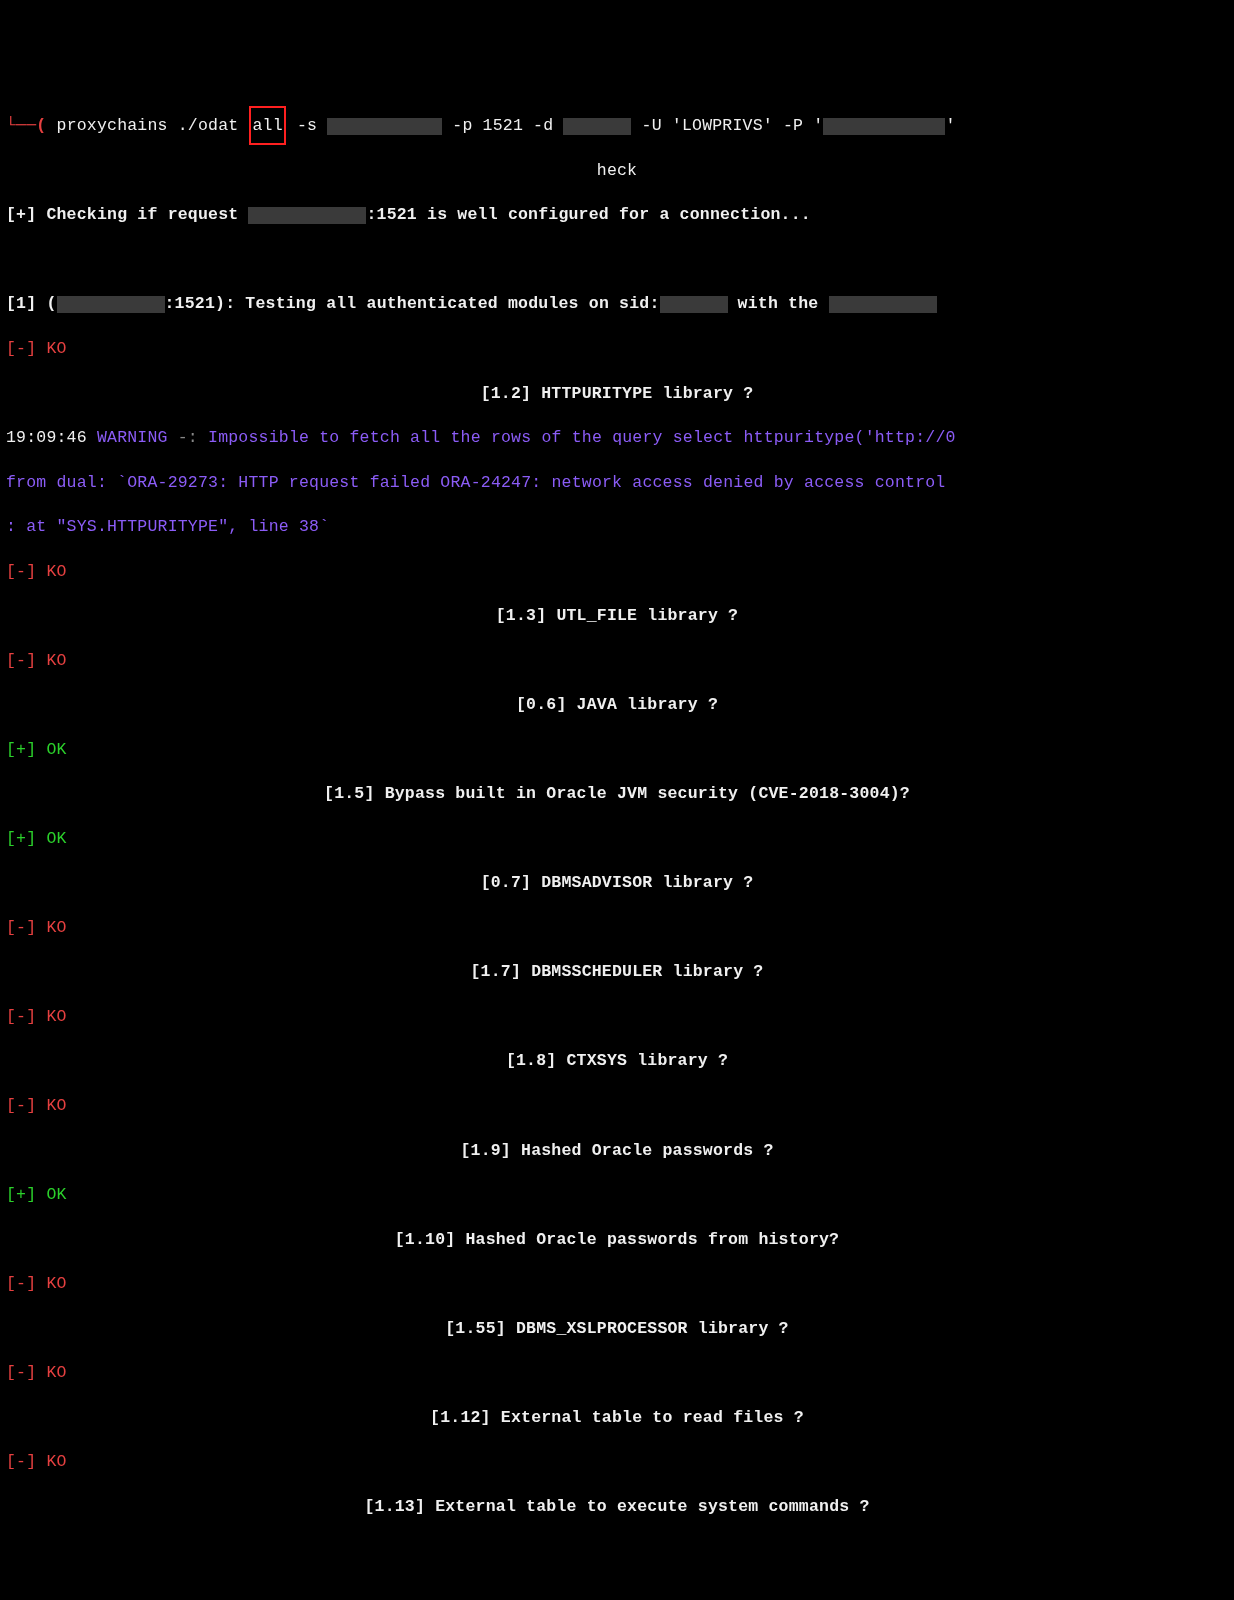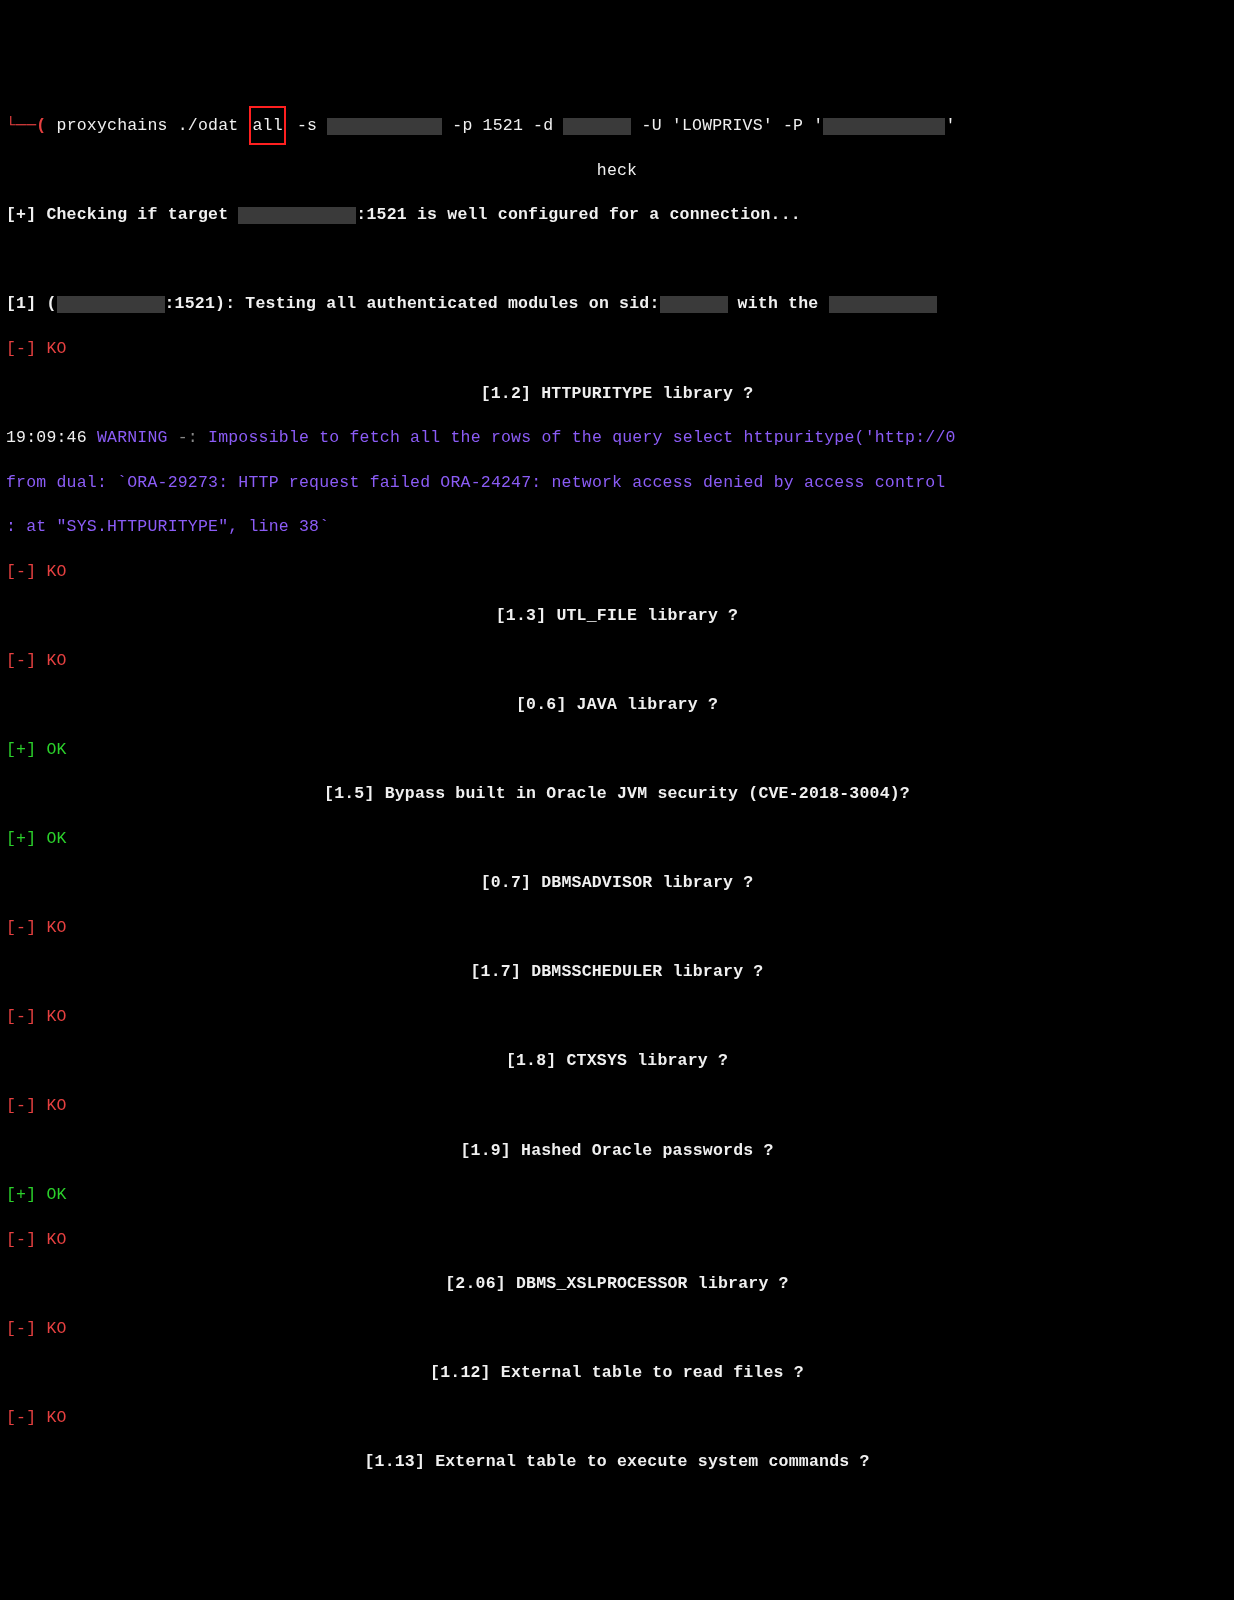--- a/index.html
+++ b/index.html
@@ -34,21 +34,21 @@
   .line { display: block; }
 </style>
 </head>
 <body>
 
 
 
 <div>
 <span class="line"><span class="r bold">└──(</span><span class="w"> proxychains ./odat </span><span class="boxed w">all</span><span class="w"> -s </span><span class="redacted" style="width:115px"></span><span class="w"> -p 1521 -d </span><span class="redacted" style="width:68px"></span><span class="w"> -U 'LOWPRIVS' -P '</span><span class="redacted" style="width:122px"></span><span class="w">'</span></span>
 <span class="line w">heck</span>
-<span class="line"><span class="w bold">[+]</span><span class="w bold"> Checking if target </span><span class="redacted" style="width:118px"></span><span class="w bold">:1521 is well configured for a connection...</span></span>
+<span class="line"><span class="w bold">[+]</span><span class="w bold"> Checking if request </span><span class="redacted" style="width:118px"></span><span class="w bold">:1521 is well configured for a connection...</span></span>
 <span class="line"> </span>
 <span class="line"><span class="w bold">[1] (</span><span class="redacted" style="width:108px"></span><span class="w bold">:1521): Testing all authenticated modules on sid:</span><span class="redacted" style="width:68px"></span><span class="w bold"> with the </span><span class="redacted" style="width:108px"></span></span>
 <span class="line"><span class="r">[-]</span><span class="r"> KO</span></span>
 <span class="line w bold">[1.2] HTTPURITYPE library ?</span>
 <span class="line"><span class="w">19:09:46 </span><span class="y">WARNING</span><span class="gray"> -: </span><span class="y">Impossible to fetch all the rows of the query select httpuritype('http://0</span></span>
 <span class="line y">from dual: `ORA-29273: HTTP request failed ORA-24247: network access denied by access control </span>
 <span class="line y">: at "SYS.HTTPURITYPE", line 38`</span>
 <span class="line"><span class="r">[-]</span><span class="r"> KO</span></span>
 <span class="line w bold">[1.3] UTL_FILE library ?</span>
 <span class="line"><span class="r">[-]</span><span class="r"> KO</span></span>
@@ -57,22 +57,23 @@
 <span class="line w bold">[1.5] Bypass built in Oracle JVM security (CVE-2018-3004)?</span>
 <span class="line"><span class="g">[+]</span><span class="g"> OK</span></span>
 <span class="line w bold">[0.7] DBMSADVISOR library ?</span>
 <span class="line"><span class="r">[-]</span><span class="r"> KO</span></span>
 <span class="line w bold">[1.7] DBMSSCHEDULER library ?</span>
 <span class="line"><span class="r">[-]</span><span class="r"> KO</span></span>
 <span class="line w bold">[1.8] CTXSYS library ?</span>
 <span class="line"><span class="r">[-]</span><span class="r"> KO</span></span>
 <span class="line w bold">[1.9] Hashed Oracle passwords ?</span>
 <span class="line"><span class="g">[+]</span><span class="g"> OK</span></span>
+<span class="line w bold">[1.10] Hashed Oracle passwords from history?</span>
 <span class="line"><span class="r">[-]</span><span class="r"> KO</span></span>
-<span class="line w bold">[2.06] DBMS_XSLPROCESSOR library ?</span>
+<span class="line w bold">[1.55] DBMS_XSLPROCESSOR library ?</span>
 <span class="line"><span class="r">[-]</span><span class="r"> KO</span></span>
 <span class="line w bold">[1.12] External table to read files ?</span>
 <span class="line"><span class="r">[-]</span><span class="r"> KO</span></span>
 <span class="line w bold">[1.13] External table to execute system commands ?</span>
 
 
 
 
 
 

